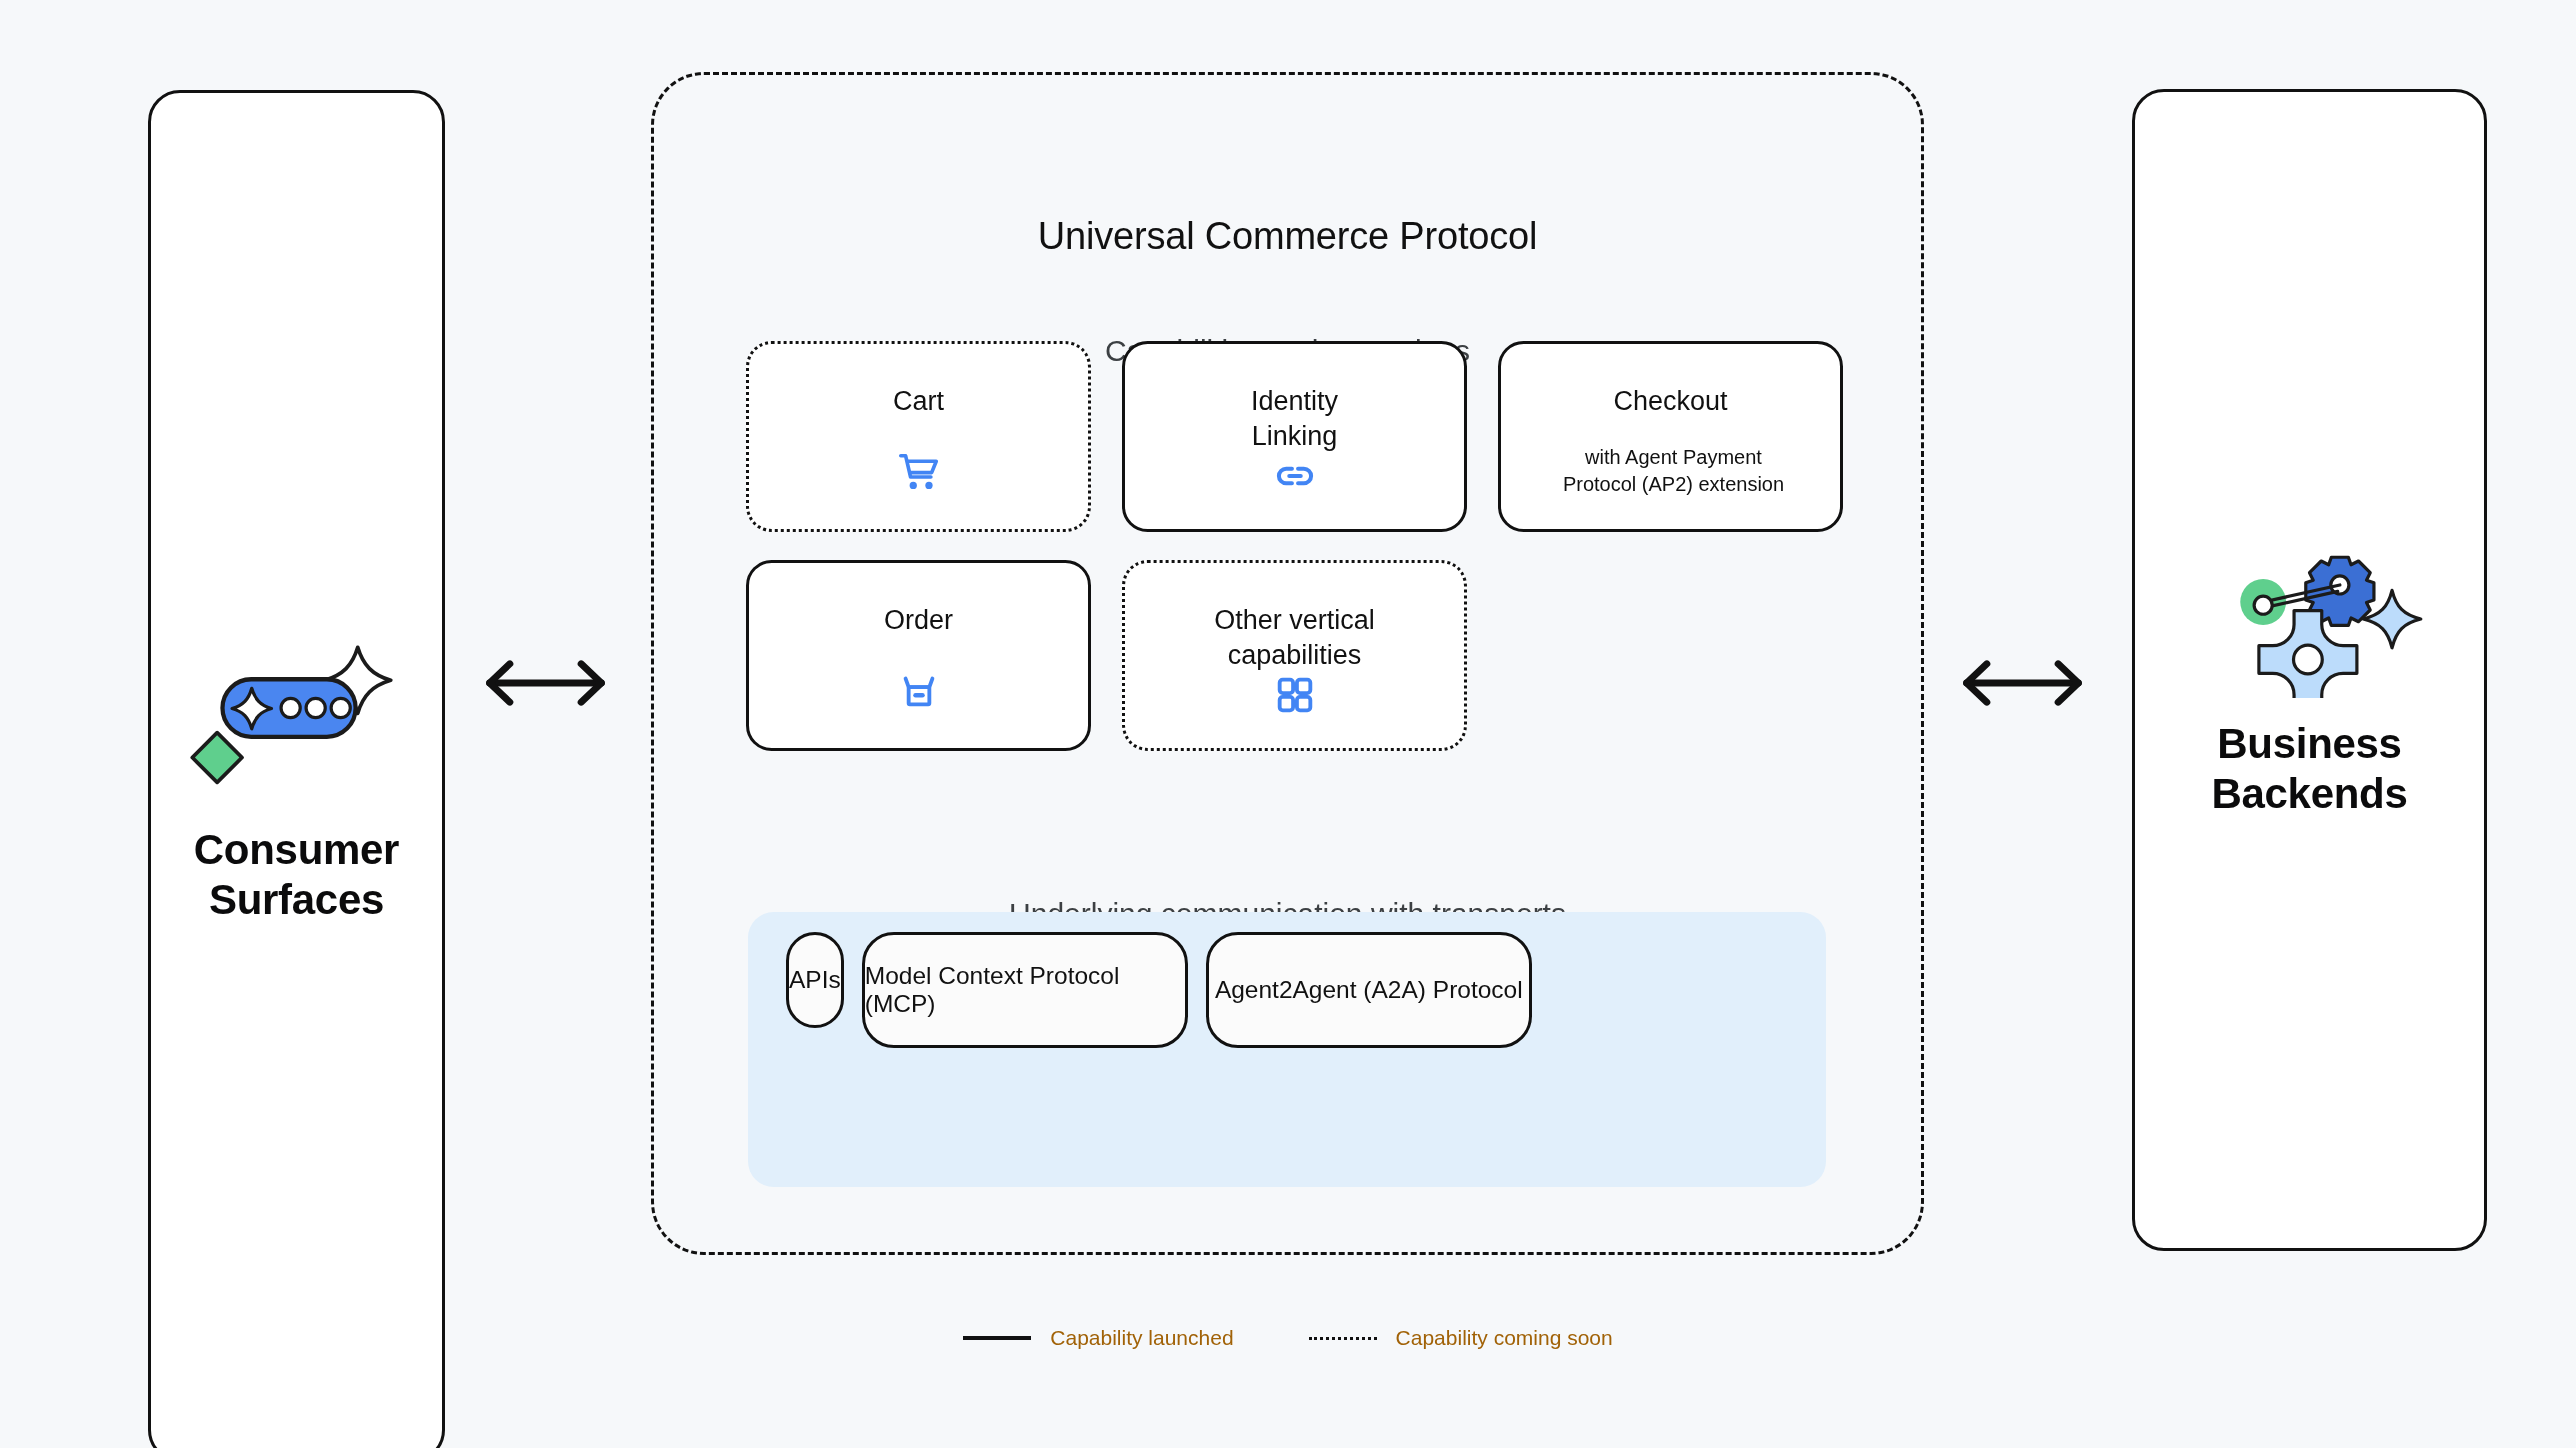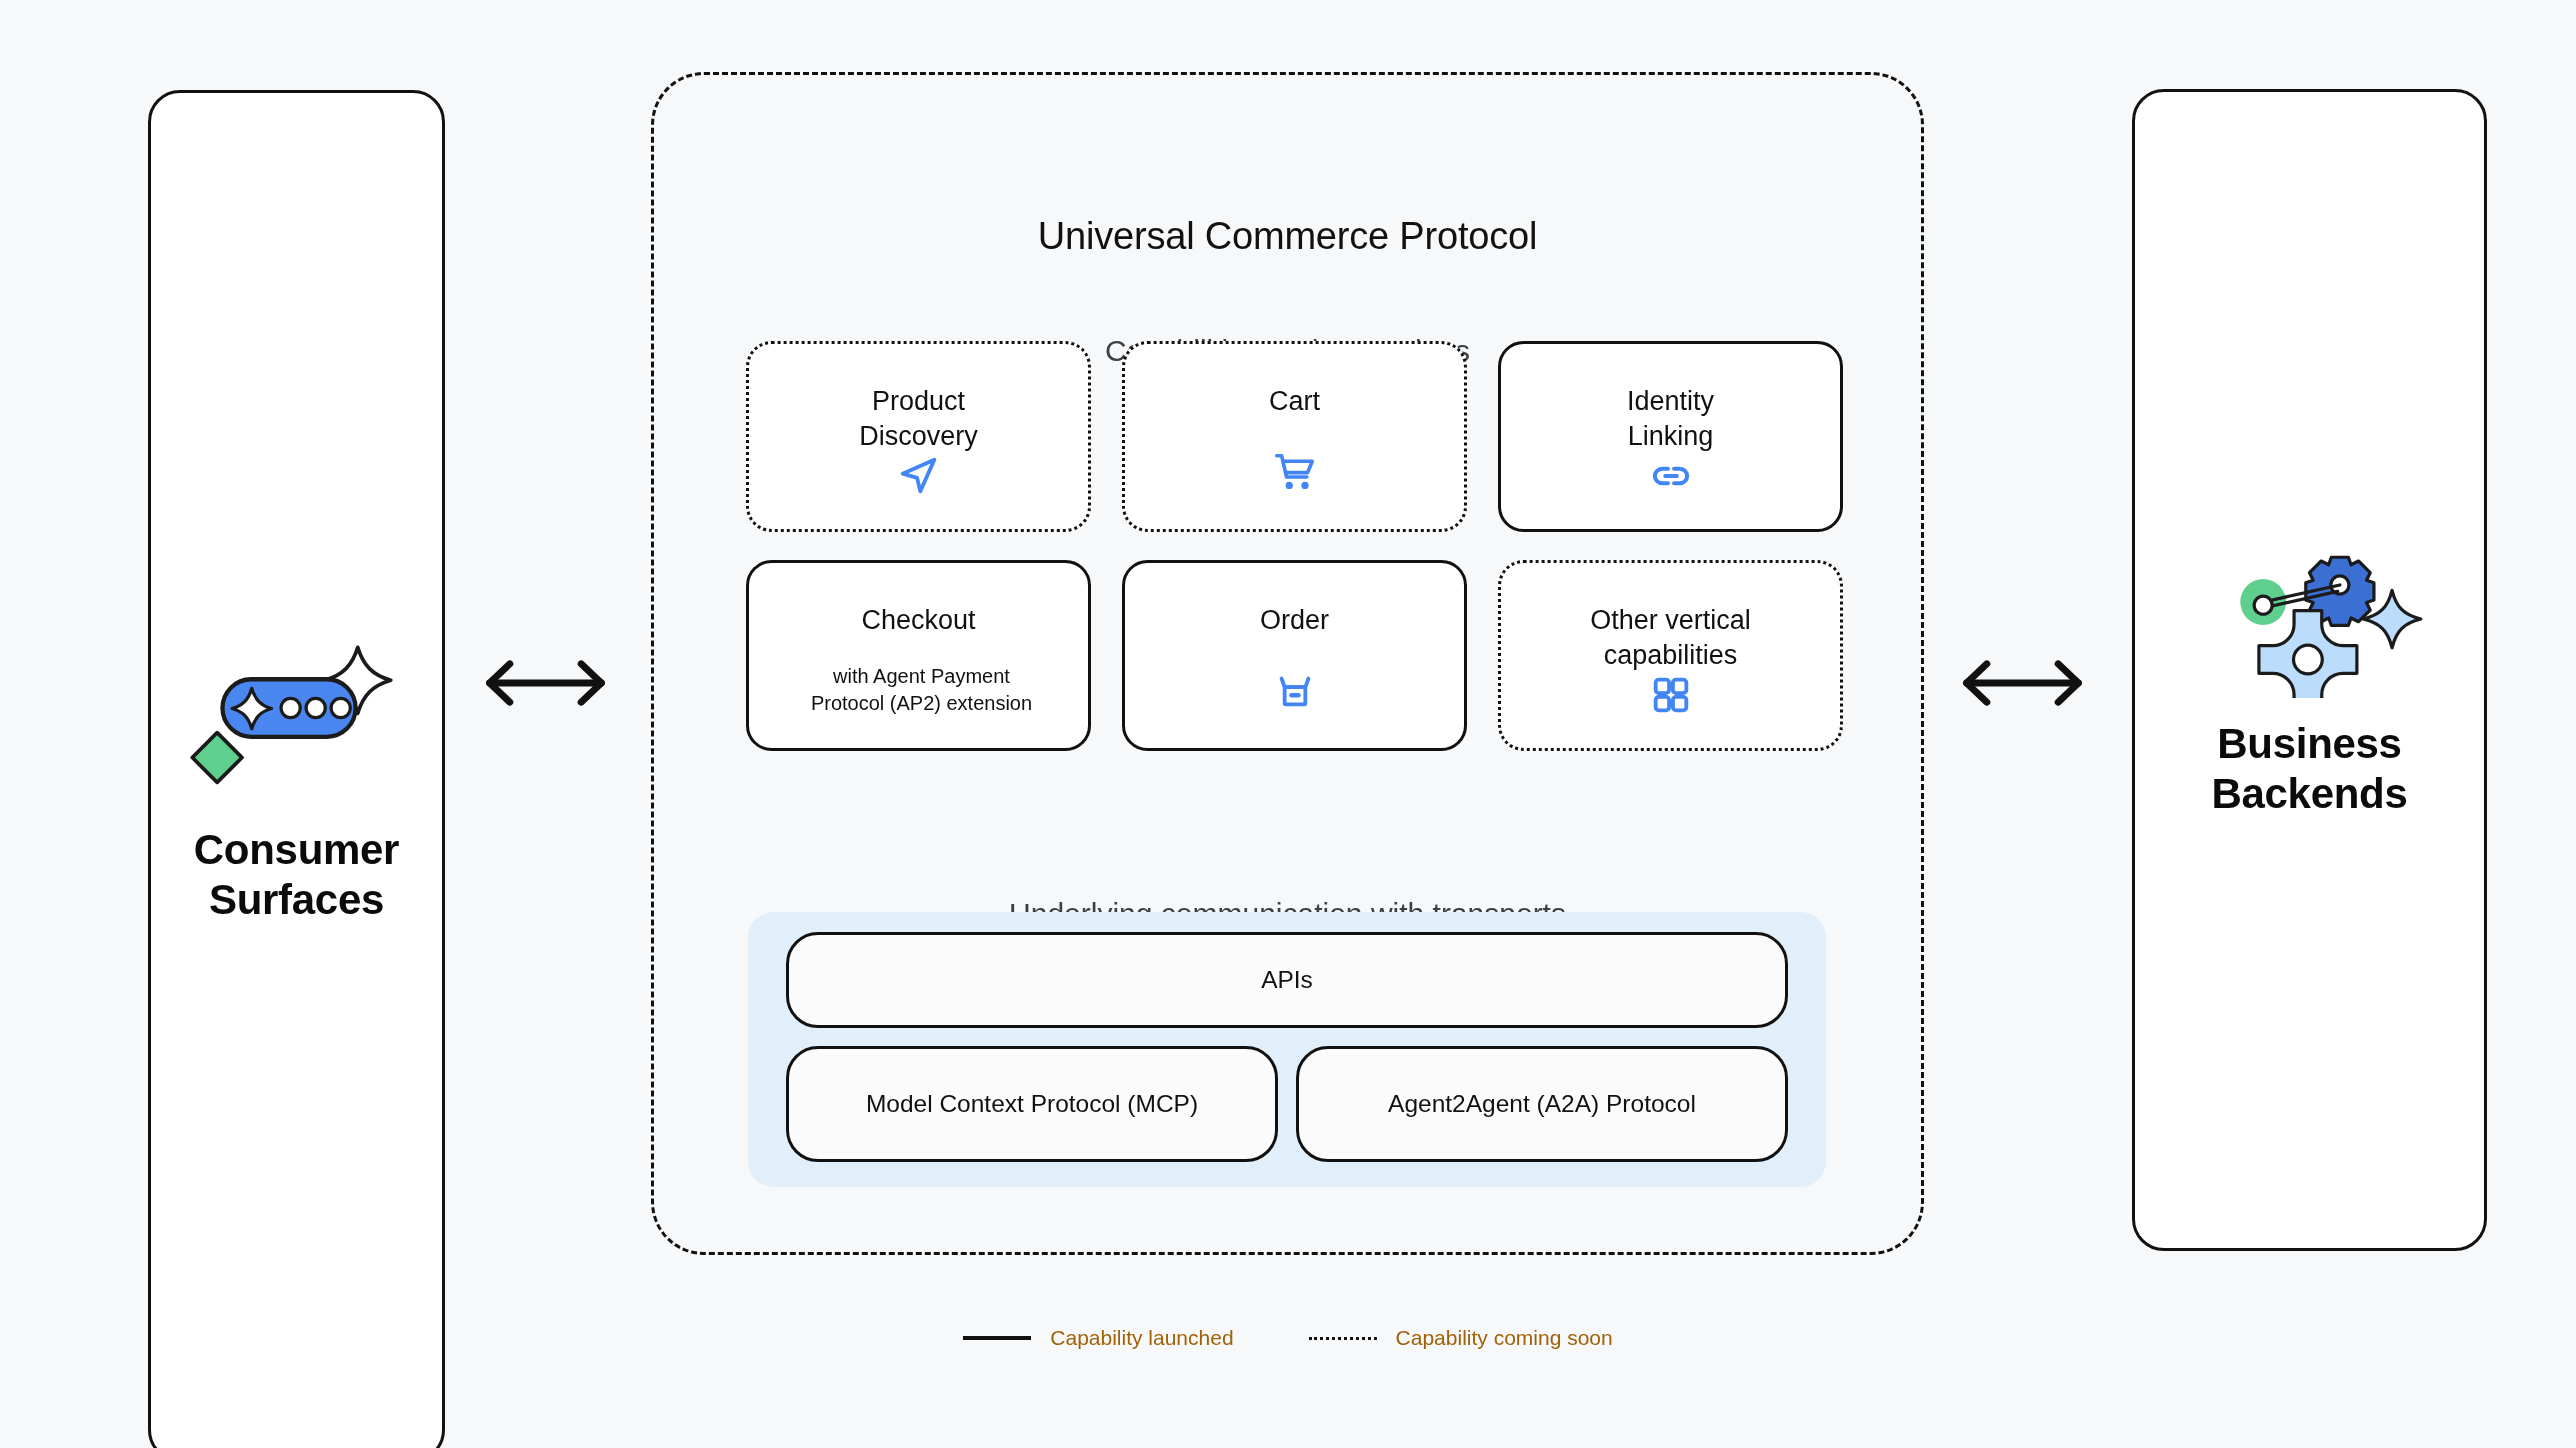--- a/index.html
+++ b/index.html
@@ -156,21 +156,21 @@
   #transport-container {
     position: absolute;
     left: 748px;
     top: 912px;
     width: 1078px;
     height: 275px;
     background: #e1effb;
     border-radius: 25.6px;
     padding: 20px 38px;
     display: flex;
-    flex-direction: column;
+    flex-direction: row;
     gap: 18px;
   }
   .transport-pill {
     background: #fbfbfb;
     border: 3.7px solid #111111;
     border-radius: 32px;
     display: flex;
     align-items: center;
     justify-content: center;
     font-size: 24.5px;
@@ -244,29 +244,20 @@
 
     <div id="protocol-title">Universal Commerce Protocol</div>
 
     <div class="section-heading" id="heading-capabilities">Capabilities and extensions</div>
 
     <div class="section-heading" id="heading-transports">Underlying communication with transports</div>
   </div>
 
   <div id="capability-grid">
 
-    <div class="capability-card coming-soon">
-      <div class="card-title">Product
-Discovery</div>
-      <div class="card-icon">
-        <svg viewBox="0 0 24 24" aria-hidden="true">
-          <path d="M3.5 10.8 L20 3.5 L12.7 20 L11 13 Z" fill="none" stroke="#4285f4" stroke-width="2" stroke-linejoin="round" stroke-linecap="round"></path>
-        </svg>
-      </div>
-    </div>
 
     <div class="capability-card coming-soon">
       <div class="card-title">Cart</div>
       <div class="card-icon">
         <svg viewBox="0 0 24 24" aria-hidden="true">
           <g fill="none" stroke="#4285f4" stroke-width="1.9" stroke-linejoin="round" stroke-linecap="round">
             <polyline points="2.5,3.5 5,3.5 7.6,14.6 18.2,14.6"></polyline>
             <path d="M6.2 6.4 L21 6.4 L18.6 12.3 L7.6 12.3"></path>
           </g>
           <circle cx="9" cy="19" r="1.9" fill="#4285f4"></circle>

